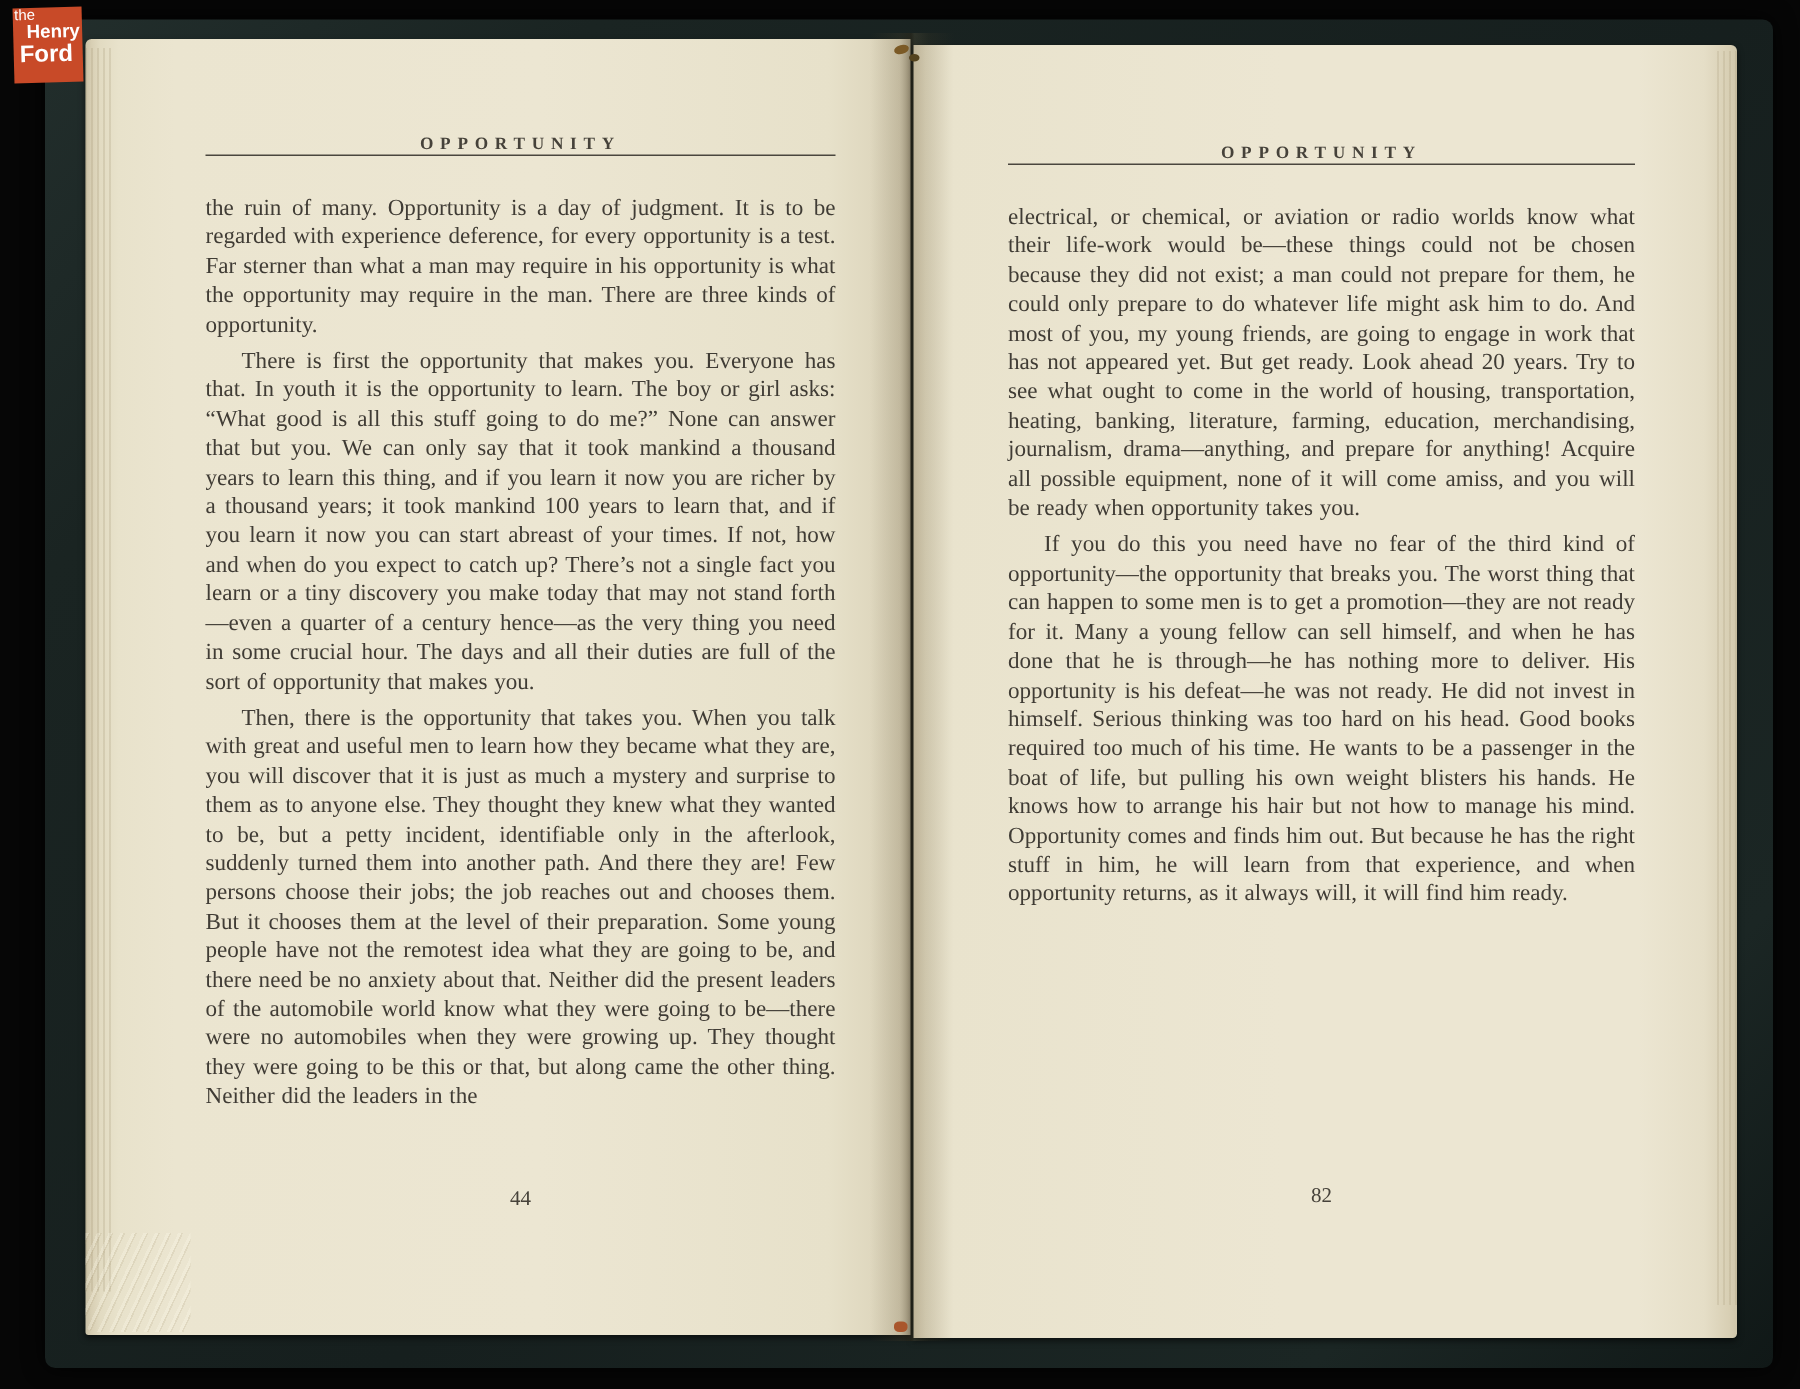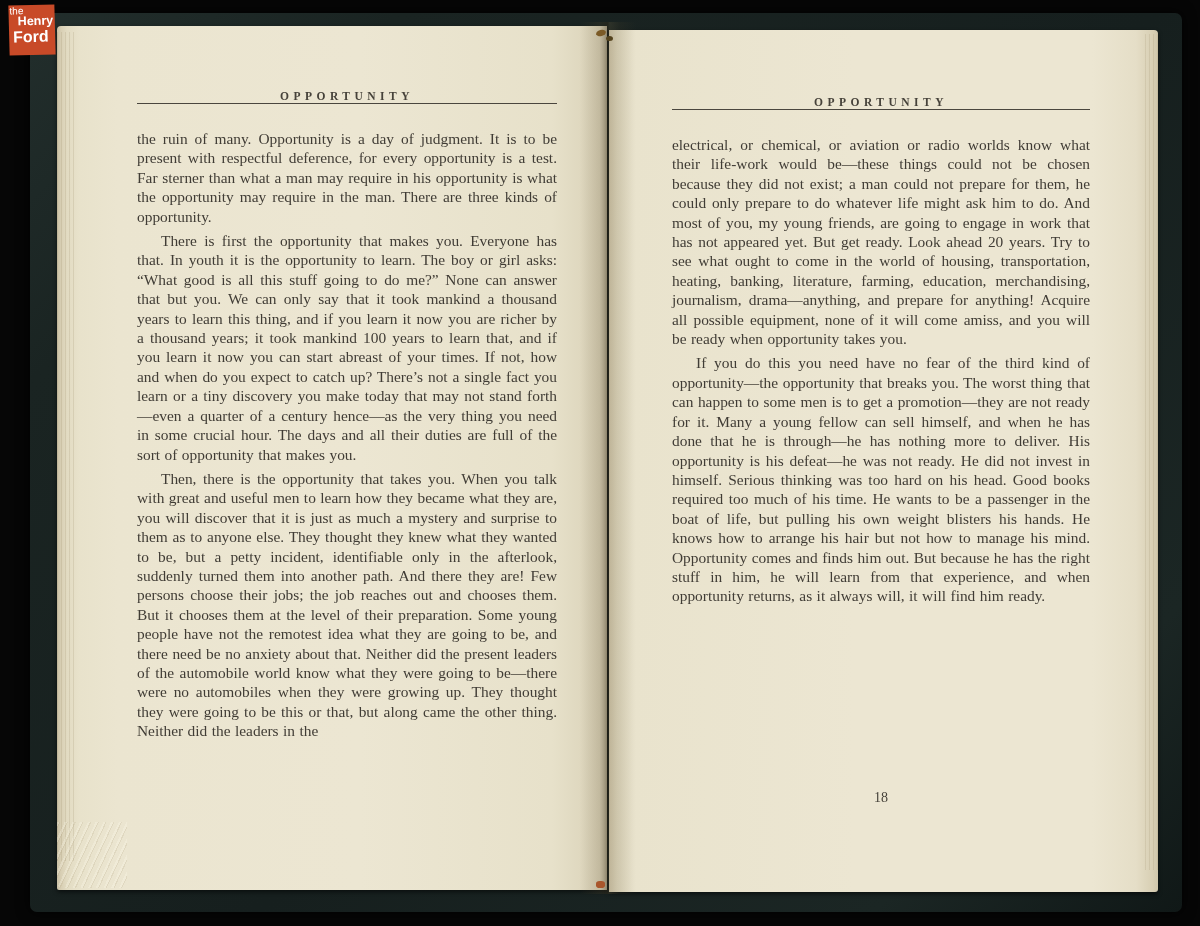--- a/index.html
+++ b/index.html
@@ -103,40 +103,41 @@
 <body>
 
 <div class="cover"></div>
 
 <div class="page page-left">
   <div class="edge-streaks-left"></div>
 
   <div class="text-col col-left">
     <div class="running-head">OPPORTUNITY</div>
     <div class="body-block">
-        <p><span>the ruin of many. Opportunity is a day of judgment. It is to be present with respectful deference, for every opportunity is a test. Far sterner than what a man may require in his opportunity is what the opportunity may require in the man. There are three kinds of opportunity.</span></p>
+        <p><span>the ruin of many. Opportunity is a day of judgment. It is to be regarded with experience deference, for every opportunity is a test. Far sterner than what a man may require in his opportunity is what the opportunity may require in the man. There are three kinds of opportunity.</span></p>
         <p class="indent"><span>There is first </span><span class="ital">the opportunity that makes you</span><span>. Everyone has that. In youth it is the opportunity to learn. The boy or girl asks: “What good is all this stuff going to do me?” None can answer that but you. We can only say that it took mankind a thousand years to learn </span><span class="ital">this</span><span> thing, and if you learn it now you are richer by a thousand years; it took mankind 100 years to learn </span><span class="ital">that</span><span>, and if you learn it now you can start abreast of your times. If not, how and when do you expect to catch up? There’s not a single fact you learn or a tiny discovery you make today that may not stand forth—even a quarter of a century hence—as the very thing you need in some crucial hour. The days and all their duties are full of the sort of </span><span class="ital">opportunity that makes you</span><span>.</span></p>
         <p class="indent"><span>Then, there is the </span><span class="ital">opportunity that takes you</span><span>. When you talk with great and useful men to learn how they became what they are, you will discover that it is just as much a mystery and surprise to them as to anyone else. They thought they knew what they wanted to be, but a petty incident, identifiable only in the afterlook, suddenly turned them into another path. And there they are! Few persons choose their jobs; the job reaches out and chooses them. But it chooses them at the level of their preparation. Some young people have not the remotest idea what they are going to be, and there need be no anxiety about that. Neither did the present leaders of the automobile world know what they were going to be—there were no automobiles when they were growing up. They thought they were going to be this or that, but along came the other thing. Neither did the leaders in the</span></p>
       </div>
   </div>
 
+  <div class="folio folio-left">44</div>
 </div>
 
 <div class="page page-right">
   <div class="edge-streaks-right"></div>
 
   <div class="text-col col-right">
     <div class="running-head">OPPORTUNITY</div>
     <div class="body-block">
         <p><span>electrical, or chemical, or aviation or radio worlds know what their life-work would be—these things could not be chosen because they did not exist; a man could not prepare for them, he could only prepare to do whatever life might ask him to do. And most of you, my young friends, are going to engage in work that has not appeared yet. But get ready. Look ahead 20 years. Try to see what </span><span class="ital">ought to come</span><span> in the world of housing, transportation, heating, banking, literature, farming, education, merchandising, journalism, drama—anything, and prepare for anything! Acquire all possible equipment, none of it will come amiss, and you will be ready </span><span class="ital">when opportunity takes you</span><span>.</span></p>
         <p class="indent"><span>If you do this you need have no fear of the third kind of opportunity—</span><span class="ital">the opportunity that breaks you</span><span>. The worst thing that can happen to some men is to get a promotion—they are not ready for it. Many a young fellow can sell himself, and when he has done that he is through—he has nothing more to deliver. His opportunity is his defeat—he was not ready. He did not invest in himself. Serious thinking was too hard on his head. Good books required too much of his time. He wants to be a passenger in the boat of life, but pulling his own weight blisters his hands. He knows how to arrange his hair but not how to manage his mind. Opportunity comes and finds him out. But because he has the right stuff in him, he will learn from that experience, and when opportunity returns, as it always will, it will find him ready.</span></p>
       </div>
   </div>
 
-  <div class="folio folio-right">18</div>
+  <div class="folio folio-right">82</div>
 </div>
 
 <div class="gutter"></div>
 <div class="thread-speck speck-a"></div>
 <div class="thread-speck speck-b"></div>
 <div class="thread-speck headband"></div>
 <div class="stack-corner"></div>
 
 <div class="logo">
   <span class="the">the</span>

